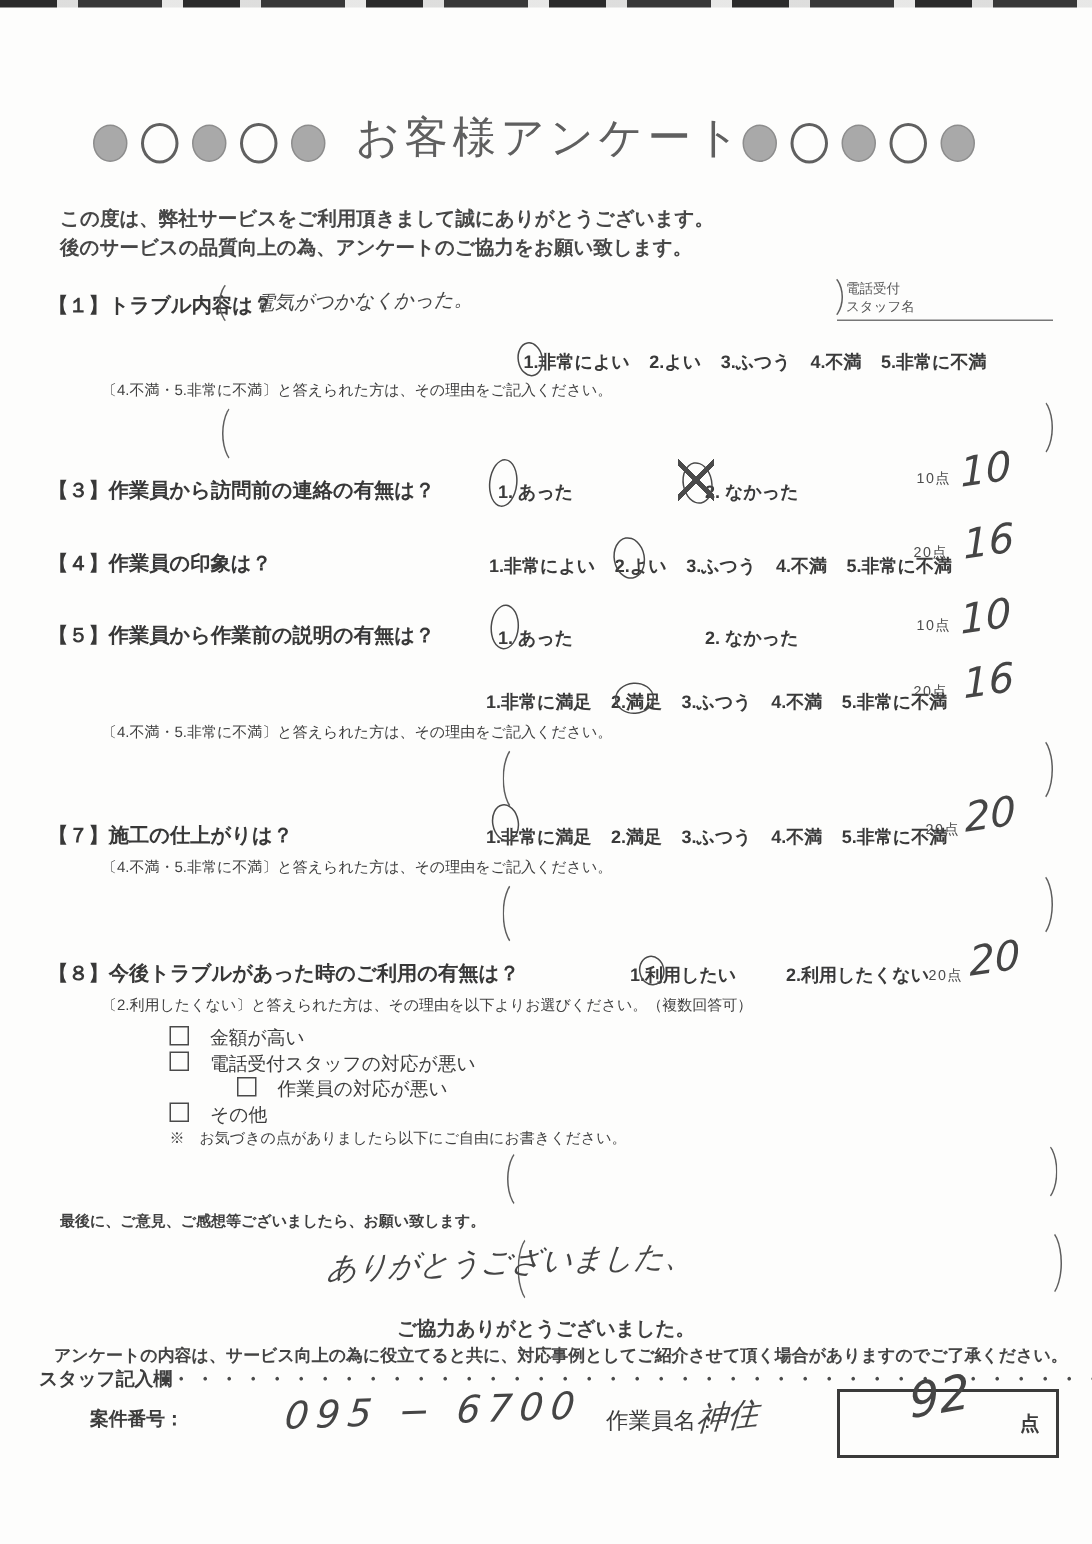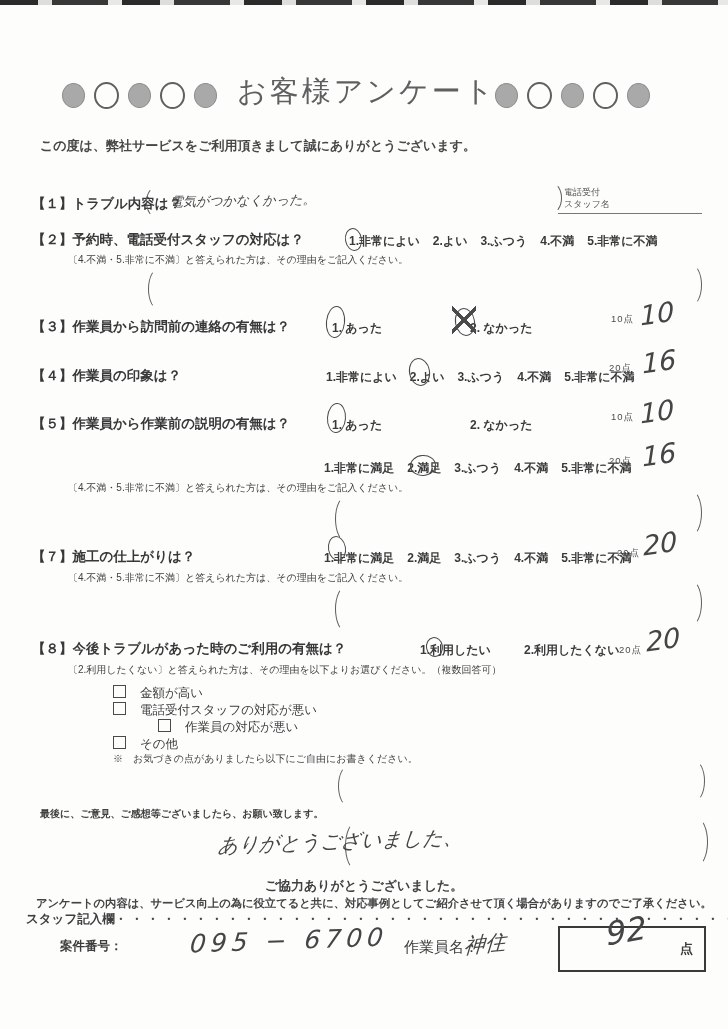--- a/index.html
+++ b/index.html
@@ -57,34 +57,32 @@
   <div class="abs title txt" style="left:237px;top:72px;">お客様アンケート</div>
   <div class="abs circles" style="left:495px;top:82px;">
     <span class="circ filled"></span>
     <span class="circ outline"></span>
     <span class="circ filled"></span>
     <span class="circ outline"></span>
     <span class="circ filled"></span>
   </div>
 
   <div class="abs note txt" style="left:40px;top:137px;font-size:13px;font-weight:bold;color:#474747;">この度は、弊社サービスをご利用頂きまして誠にありがとうございます。</div>
+  <div class="abs note txt" style="left:40px;top:156px;font-size:13px;font-weight:bold;color:#474747;">後のサービスの品質向上の為、アンケートのご協力をお願い致します。</div>
 
   <div class="abs q-label txt" style="left:32px;top:195px;text-align:right;">
     <span>【１】</span><span>トラブル内容は？</span>
   </div>
   <div class="abs bp bp-l" style="left:146px;top:186px;height:30px;"></div>
   <div class="abs hw txt" style="left:170px;top:192px;font-size:13px;transform:rotate(-1deg);">電気がつかなくかった。</div>
   <div class="abs bp bp-r" style="left:540px;top:182px;height:30px;"></div>
   <div class="abs small txt" style="left:564px;top:186px;">電話受付</div>
   <div class="abs small txt" style="left:564px;top:198px;">スタッフ名</div>
   <div class="abs underline" style="left:558px;top:200px;width:144px;height:13px;"></div>
 
-  <div class="abs q-label txt" style="left:32px;top:231px;">
-    <span>【２】</span><span>予約時、電話受付スタッフの対応は？</span>
-  </div>
   <div class="abs opts txt" style="left:349px;top:233px;">
     <span class="opt">1.非常によい</span><span class="opt">2.よい</span><span class="opt">3.ふつう</span><span class="opt">4.不満</span><span class="opt">5.非常に不満</span>
   </div>
   <div class="abs ring" style="left:345px;top:228px;width:15px;height:21px;"></div>
   <div class="abs note txt" style="left:68px;top:253px;">〔4.不満・5.非常に不満〕と答えられた方は、その理由をご記入ください。</div>
   <div class="abs bp bp-l" style="left:148px;top:268px;height:40px;"></div>
   <div class="abs bp bp-r" style="left:680px;top:264px;height:40px;"></div>
 
   <div class="abs q-label txt" style="left:32px;top:318px;">
     <span>【３】</span><span>作業員から訪問前の連絡の有無は？</span>

